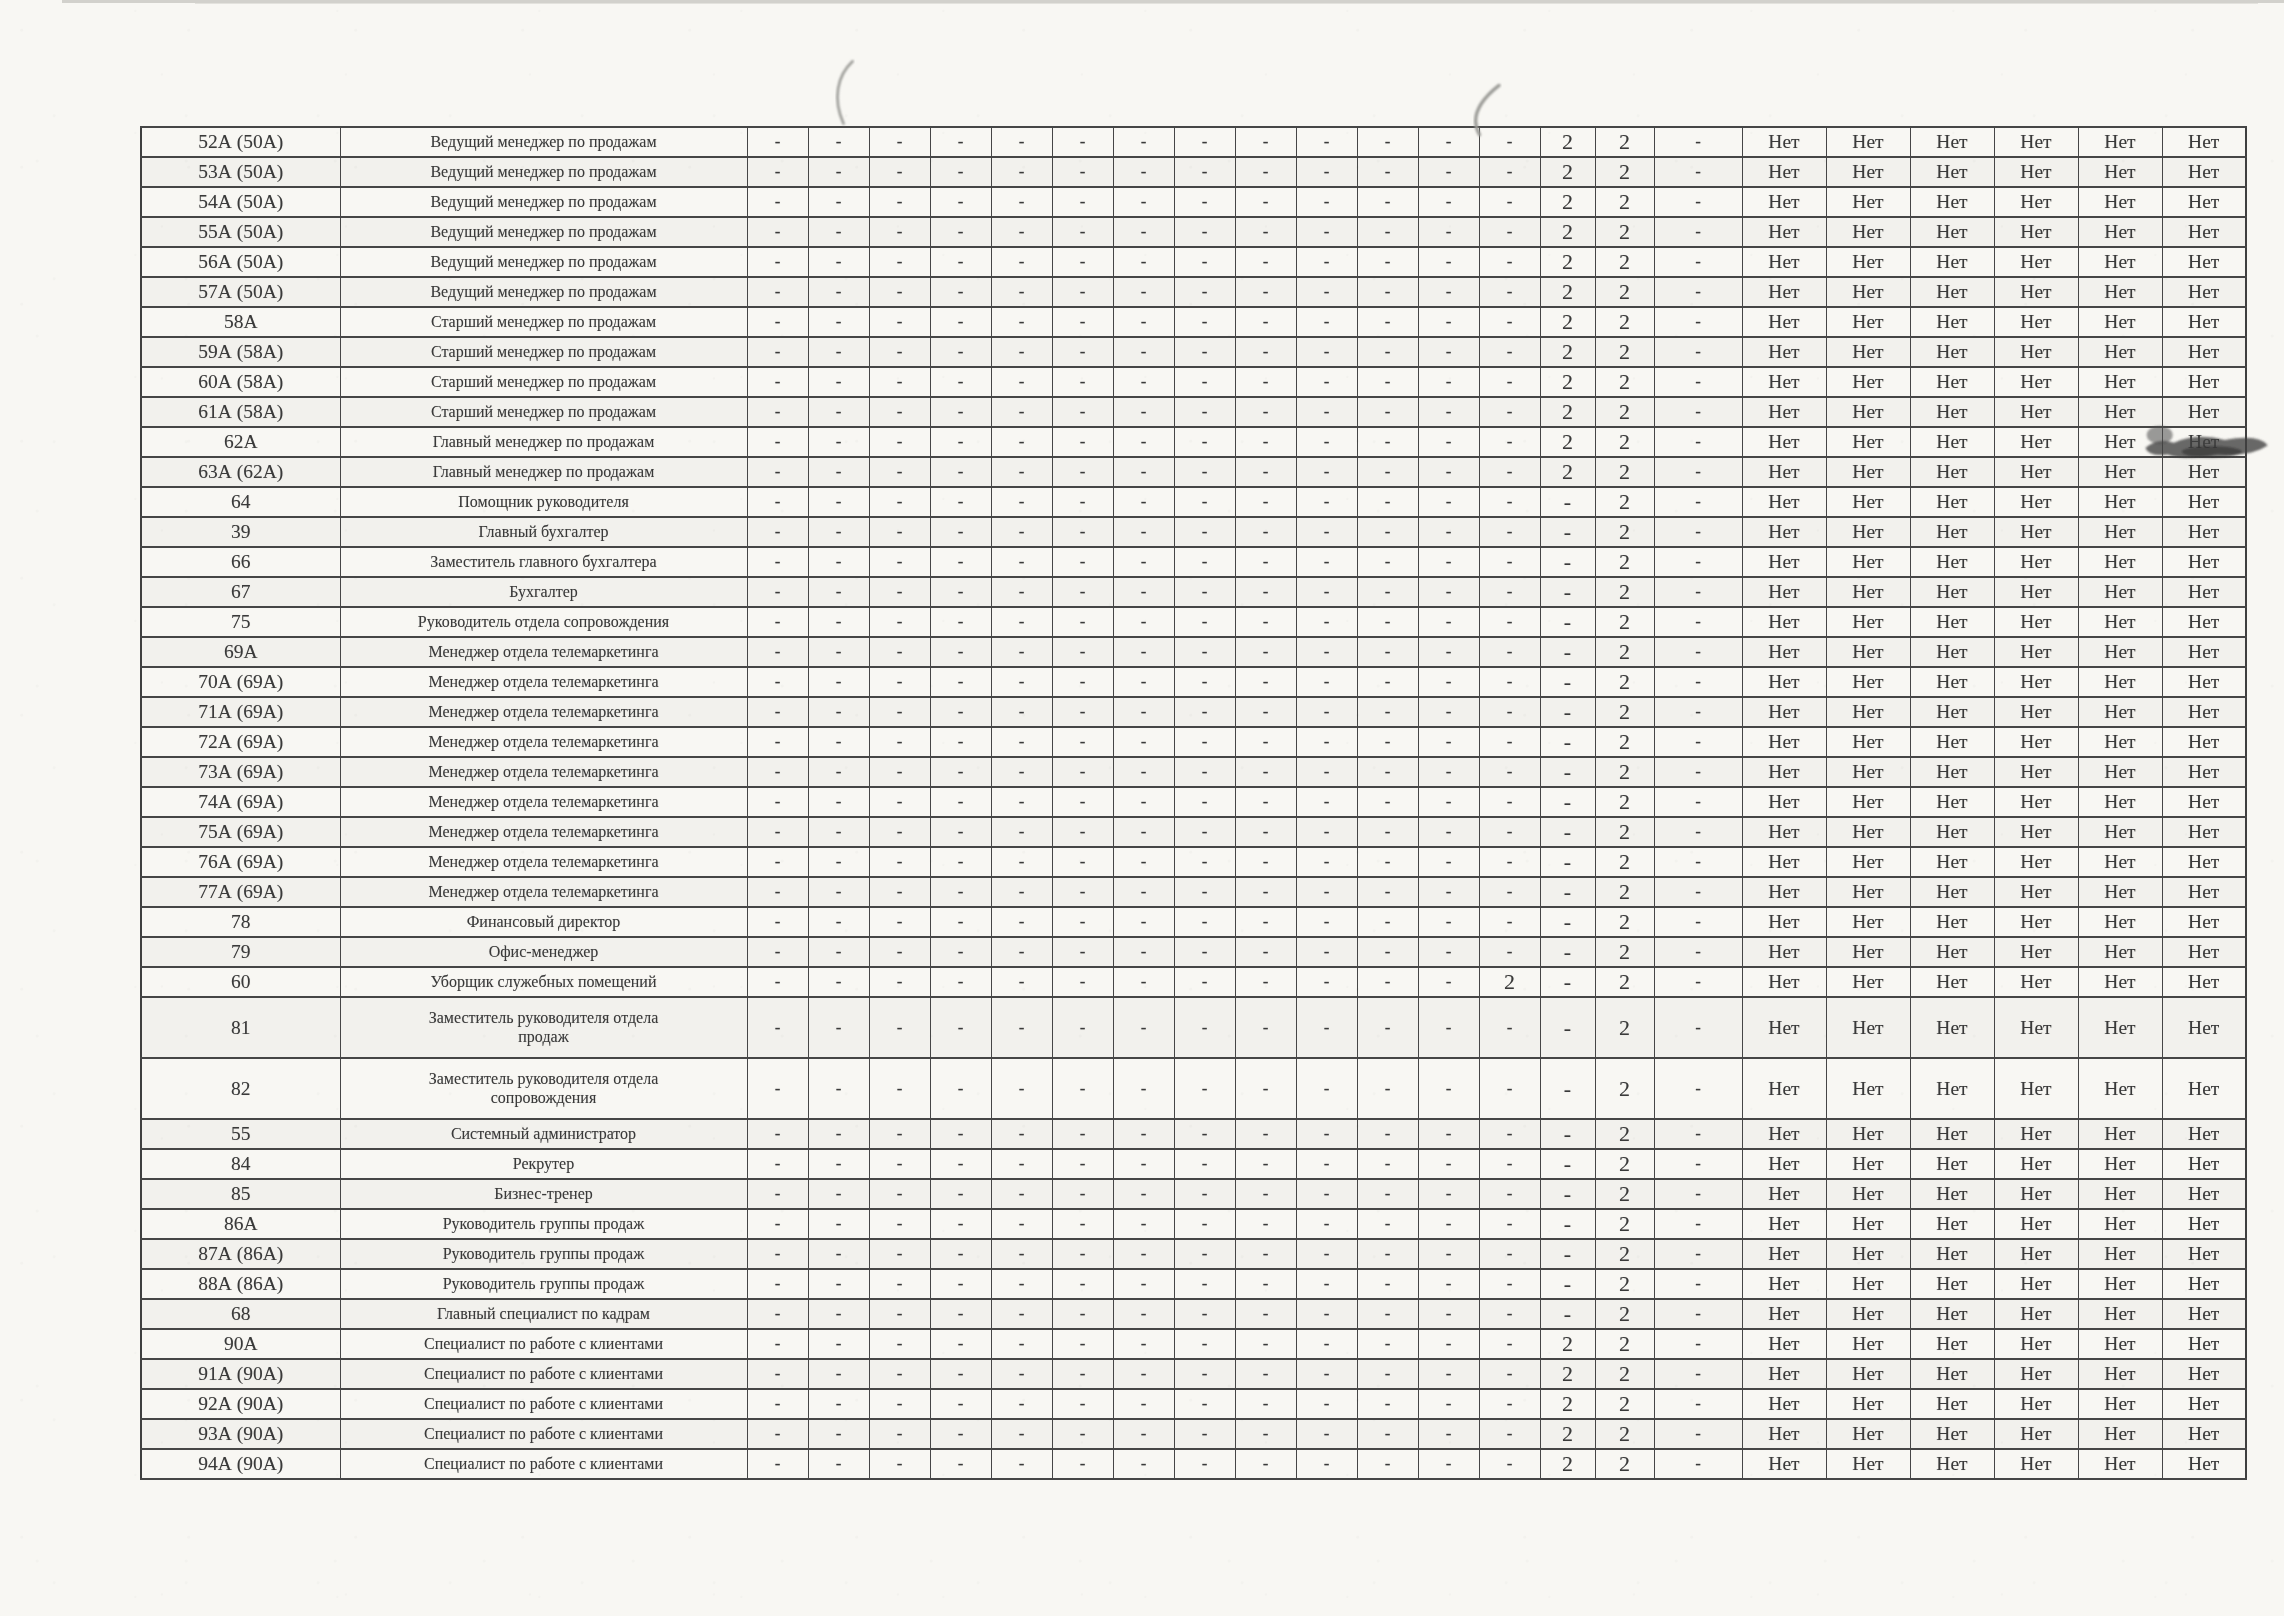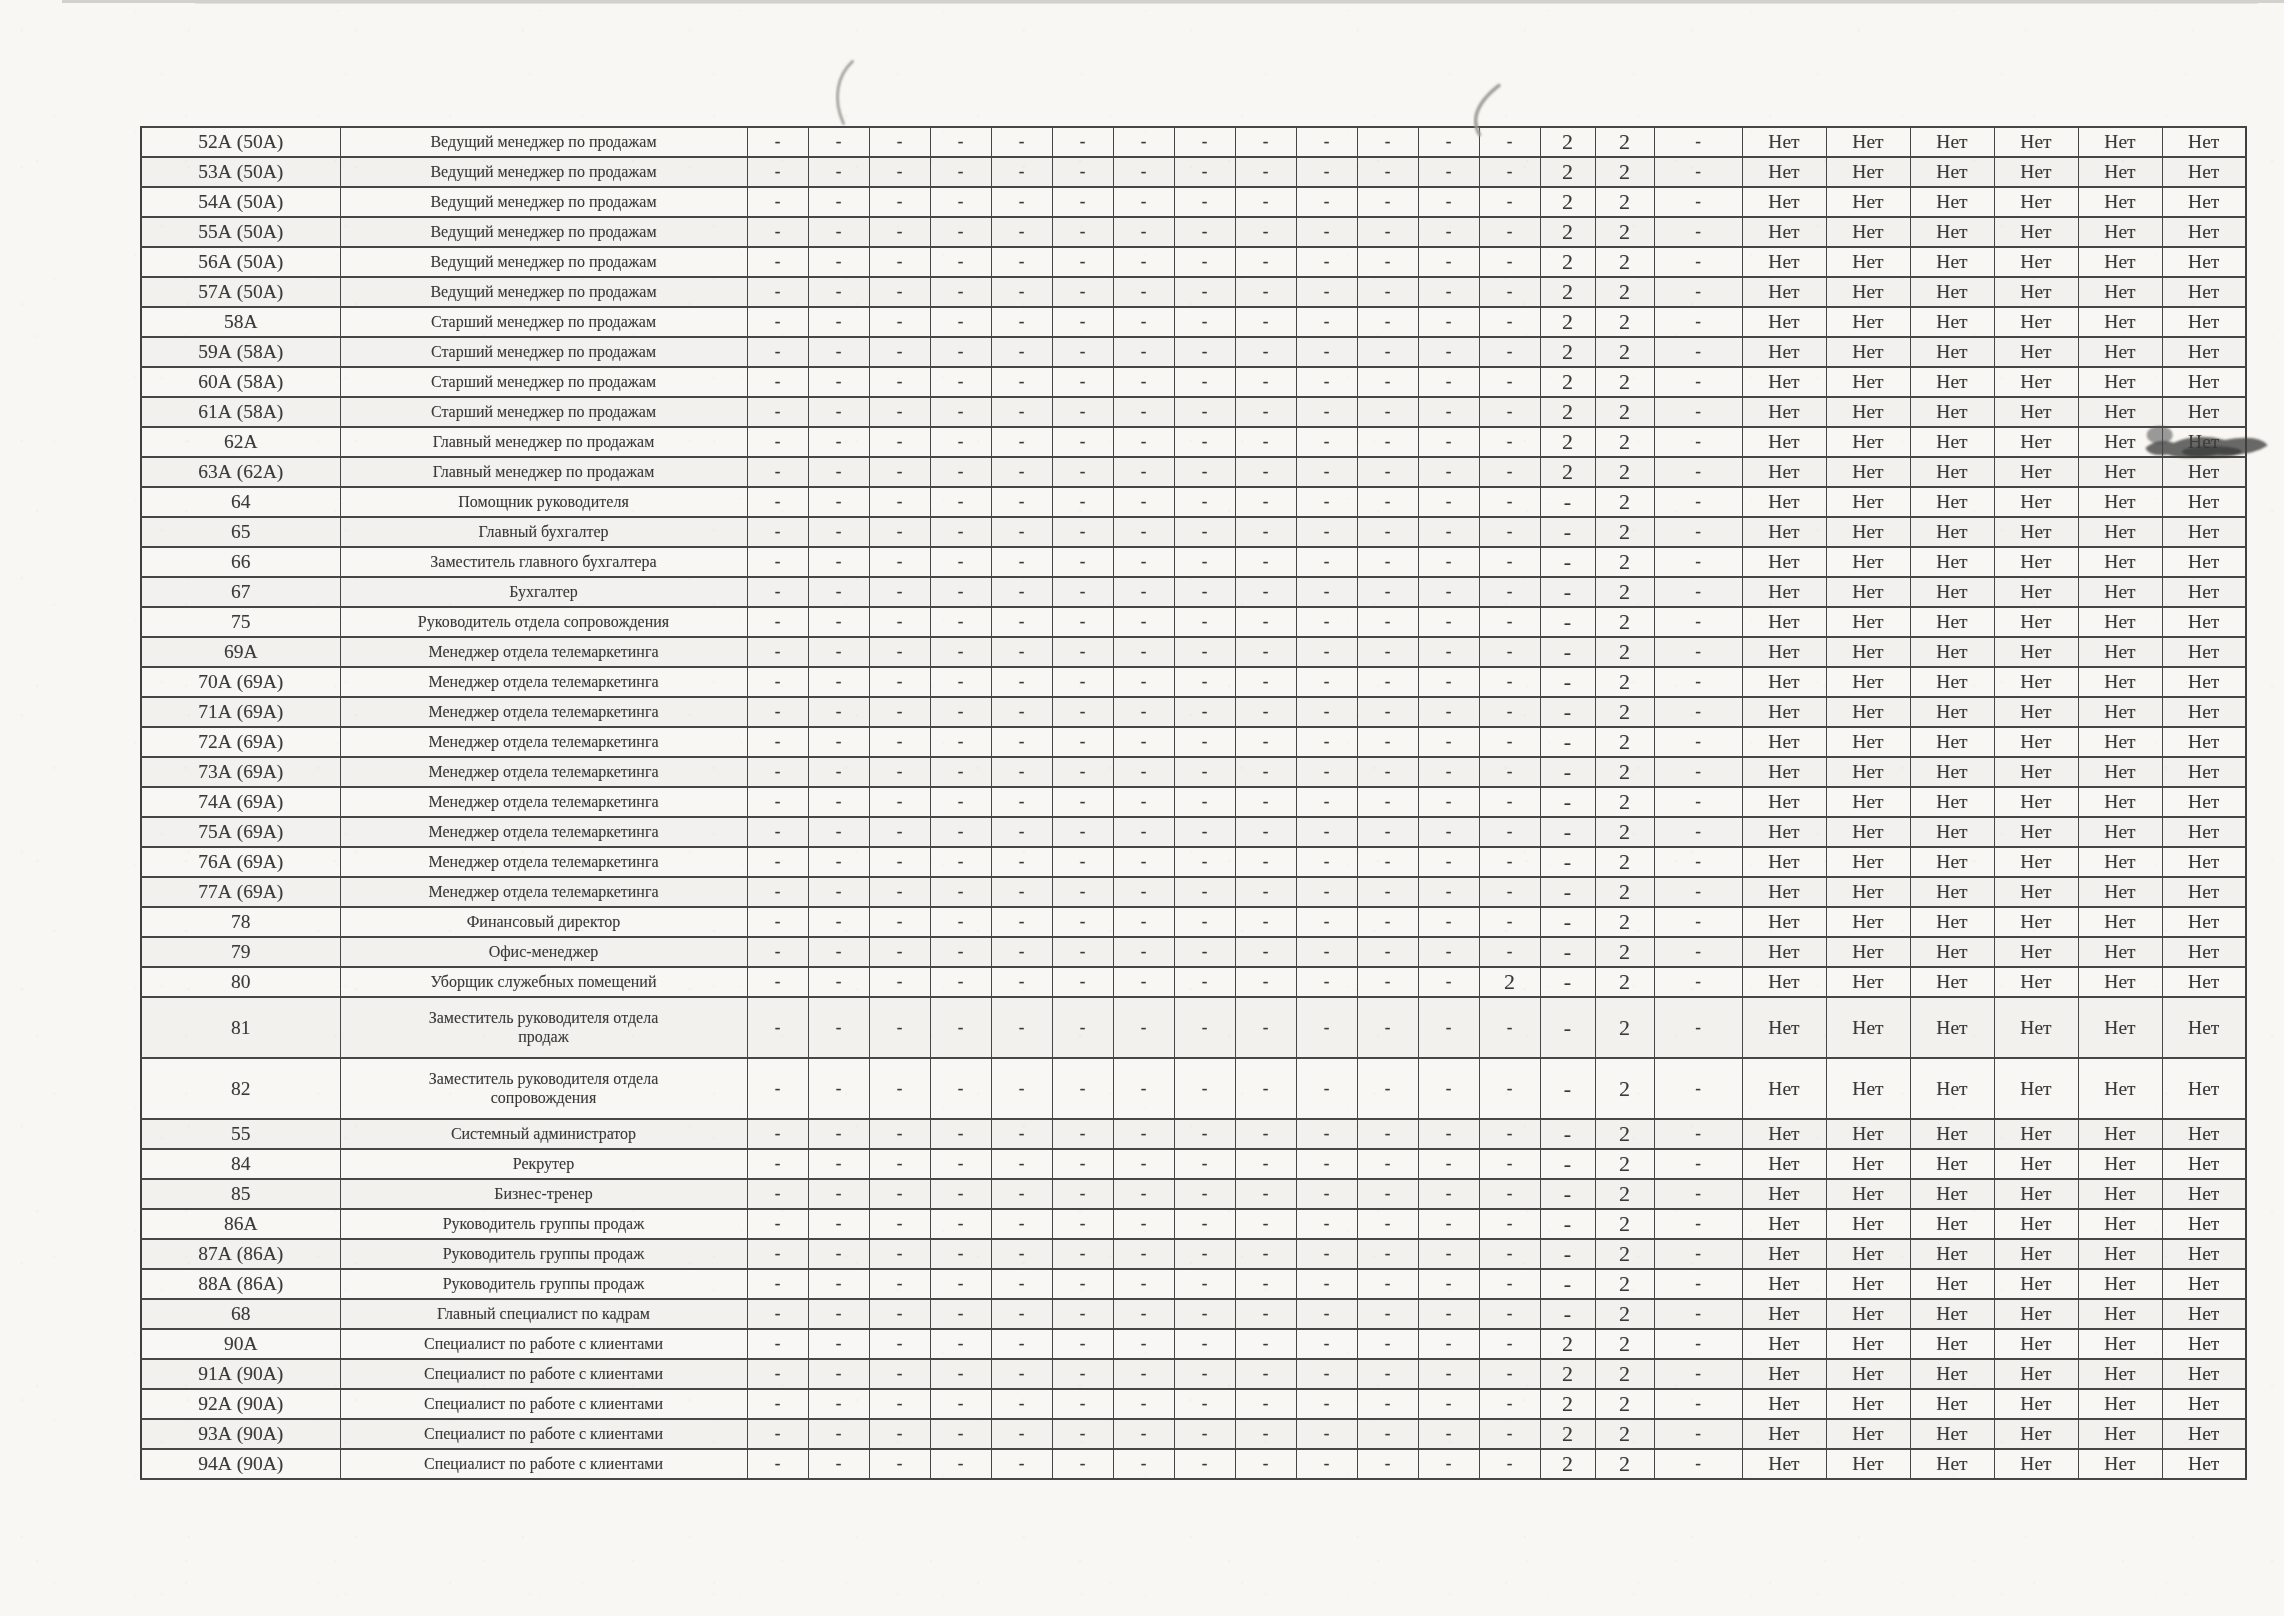--- a/index.html
+++ b/index.html
@@ -405,21 +405,21 @@
           <td class="c-val">2</td>
           <td class="c-dash">-</td>
           <td class="c-net">Нет</td>
           <td class="c-net">Нет</td>
           <td class="c-net">Нет</td>
           <td class="c-net">Нет</td>
           <td class="c-net">Нет</td>
           <td class="c-net">Нет</td>
         </tr>
         <tr class="r">
-          <td class="c-num">65</td>
+          <td class="c-num">39</td>
           <td class="c-title">Главный бухгалтер</td>
           <td class="c-dash">-</td>
           <td class="c-dash">-</td>
           <td class="c-dash">-</td>
           <td class="c-dash">-</td>
           <td class="c-dash">-</td>
           <td class="c-dash">-</td>
           <td class="c-dash">-</td>
           <td class="c-dash">-</td>
           <td class="c-dash">-</td>
@@ -795,21 +795,21 @@
           <td class="c-val">2</td>
           <td class="c-dash">-</td>
           <td class="c-net">Нет</td>
           <td class="c-net">Нет</td>
           <td class="c-net">Нет</td>
           <td class="c-net">Нет</td>
           <td class="c-net">Нет</td>
           <td class="c-net">Нет</td>
         </tr>
         <tr class="r">
-          <td class="c-num">80</td>
+          <td class="c-num">60</td>
           <td class="c-title">Уборщик служебных помещений</td>
           <td class="c-dash">-</td>
           <td class="c-dash">-</td>
           <td class="c-dash">-</td>
           <td class="c-dash">-</td>
           <td class="c-dash">-</td>
           <td class="c-dash">-</td>
           <td class="c-dash">-</td>
           <td class="c-dash">-</td>
           <td class="c-dash">-</td>

